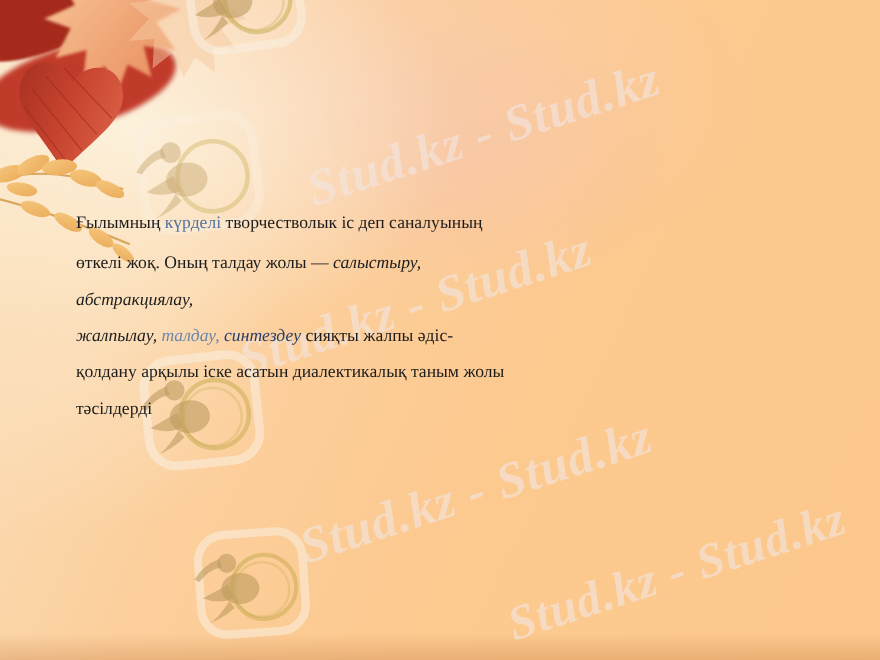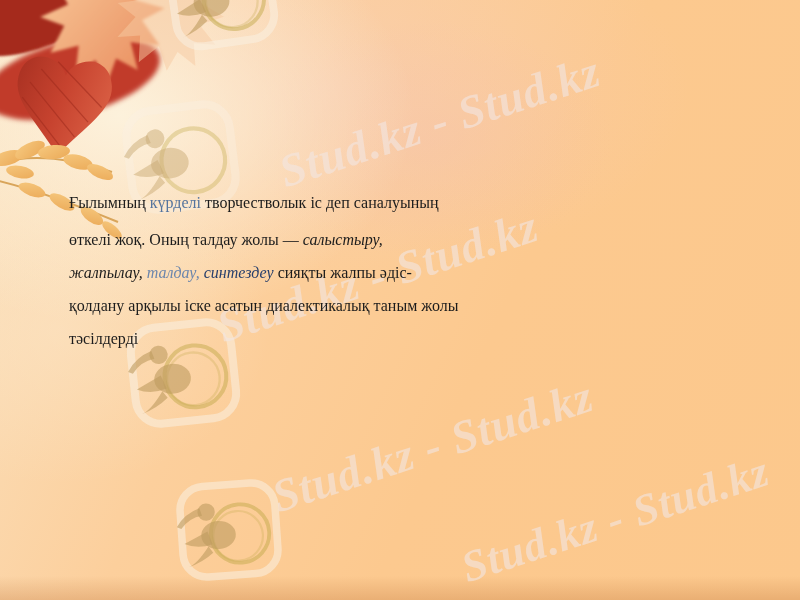--- a/index.html
+++ b/index.html
@@ -193,20 +193,23 @@
 
 
   <div class="body-text">
     <div class="line l1">
       <span>Ғылымның </span><span class="run-blue">күрделі</span><span> творчестволык іс деп саналуының</span>
     </div>
     <div class="line">
       <span>өткелі жоқ. Оның талдау жолы — </span><span class="run-italic">салыстыру,</span>
     </div>
     <div class="line">
+      <span class="run-italic">абстракциялау,</span>
+    </div>
+    <div class="line">
       <span class="run-italic">жалпылау, </span><span class="run-blue-light">талдау, </span><span class="run-navy">синтездеу</span><span> сияқты жалпы әдіс-</span>
     </div>
     <div class="line">
       <span>қолдану арқылы іске асатын диалектикалық таным жолы</span>
     </div>
     <div class="line">
       <span>тәсілдерді</span>
     </div>
   </div>
 

